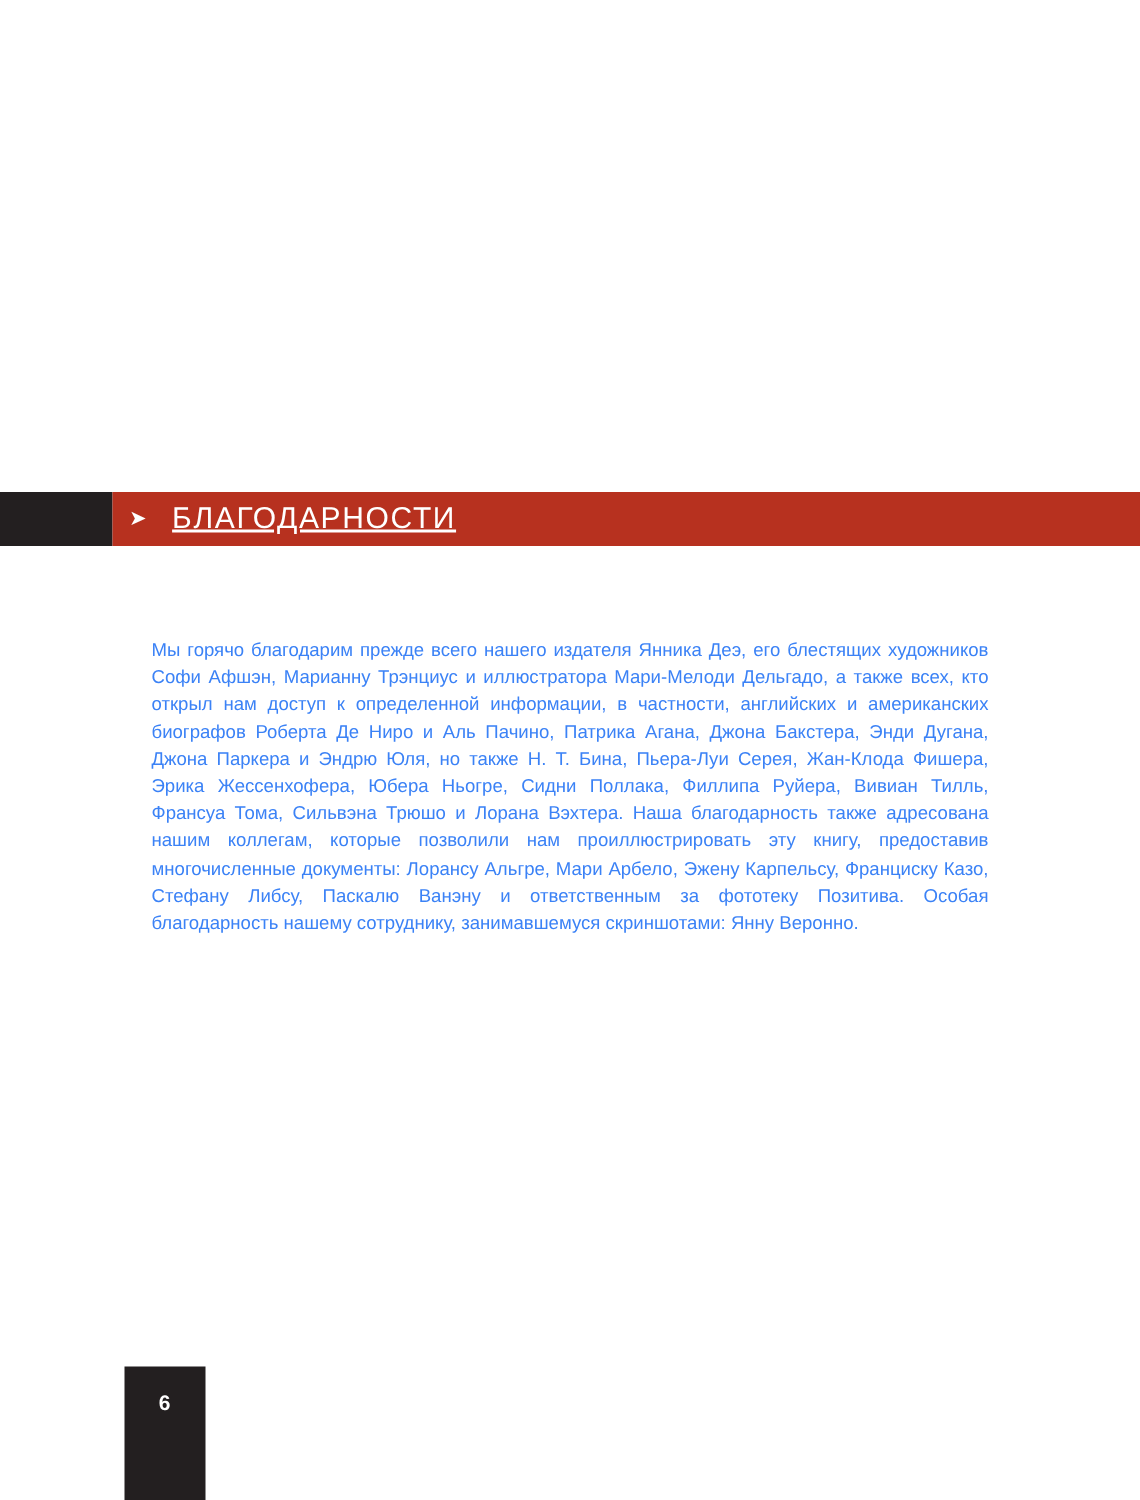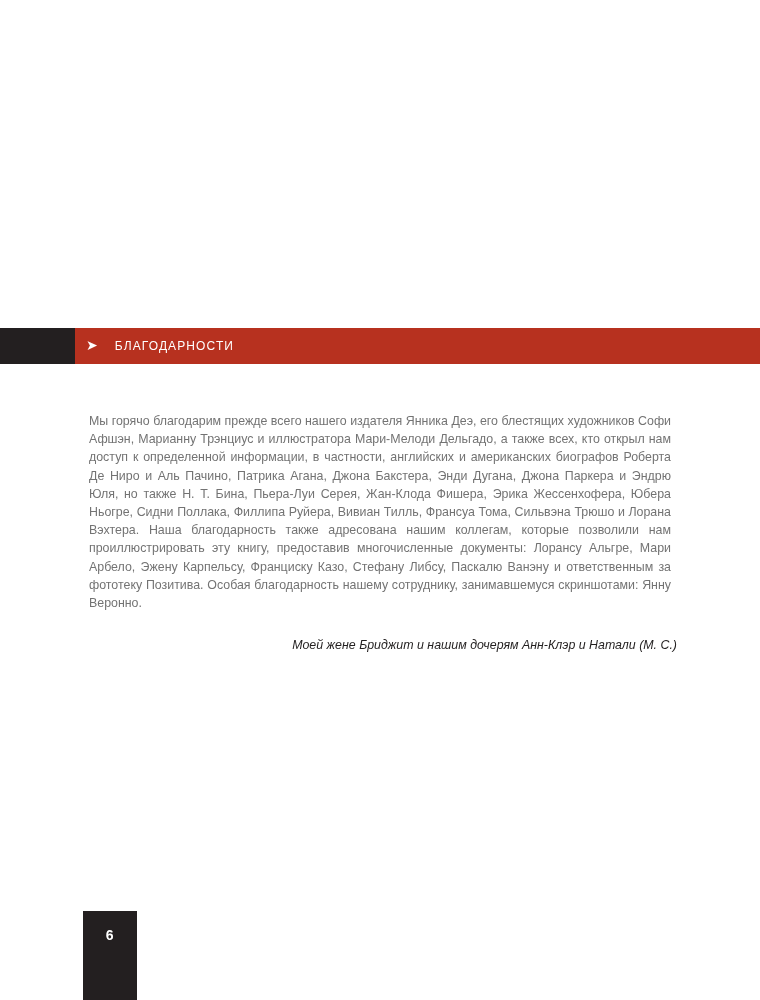--- a/index.html
+++ b/index.html
@@ -47,39 +47,40 @@
   .header-arrow {
     color: #ffffff;
     font-size: 14px;
     line-height: 1;
     margin-right: 17px;
     display: inline-block;
     transform: translateY(-1px);
   }
   .header-title {
     color: #ffffff;
-    font-size: 12px;
+    font-size: 20px;
     letter-spacing: 1.1px;
     font-weight: 400;
+    text-decoration: underline;
   }
 
   
   .content {
     position: absolute;
     left: 83px;
     top: 406px;
     width: 594px;
   }
   .body-par {
-    margin: 6px;
+    margin: 18px;
     font-size: 12.4px;
     line-height: 18.2px;
     text-align: justify;
     text-justify: inter-word;
-    color: #737373;
+    color: #3b82f6;
     hyphens: manual;
   }
 
   .dedication {
     margin-top: 24px;
     text-align: right;
     font-style: italic;
     font-size: 12.4px;
     line-height: 18.4px;
     color: #221f1f;
@@ -119,21 +120,20 @@
     <div class="header-red">
       <span class="header-arrow">➤</span>
       <span class="header-title">БЛАГОДАРНОСТИ</span>
     </div>
   </div>
 
   <div class="content">
     <p class="body-par">Мы горячо благодарим прежде всего нашего издателя Янника Деэ, его блестящих художников Софи Афшэн, Марианну Трэнциус и иллюстратора Мари-Мелоди Дельгадо, а также всех, кто открыл нам доступ к определенной информации, в частности, английских и американских биографов Роберта Де Ниро и Аль Пачино, Патрика Агана, Джона Бакстера, Энди Дугана, Джона Паркера и Эндрю Юля, но также Н. Т. Бина, Пьера-Луи Серея, Жан-Клода Фишера, Эрика Жессенхофера, Юбера Ньогре, Сидни Поллака, Филлипа Руйера, Вивиан Тилль, Франсуа Тома, Сильвэна Трюшо и Лорана Вэхтера. Наша благодарность также адресована нашим коллегам, которые позволили нам проиллюстрировать эту книгу, предоставив многочисленные документы: Лорансу Альгре, Мари Арбело, Эжену Карпельсу, Франциску Казо, Стефану Либсу, Паскалю Ванэну и ответственным за фототеку Позитива. Особая благодарность нашему сотруднику, занимавшемуся скриншотами: Янну Веронно.</p>
 
     <div class="dedication">
-      <div>Моей жене Бриджит и нашим дочерям Анн-Клэр и Натали (М. С.)</div>
     </div>
   </div>
 
   <div class="folio-box">
     <span class="folio-num">6</span>
   </div>
 
 </div>
 
 </body></html>

